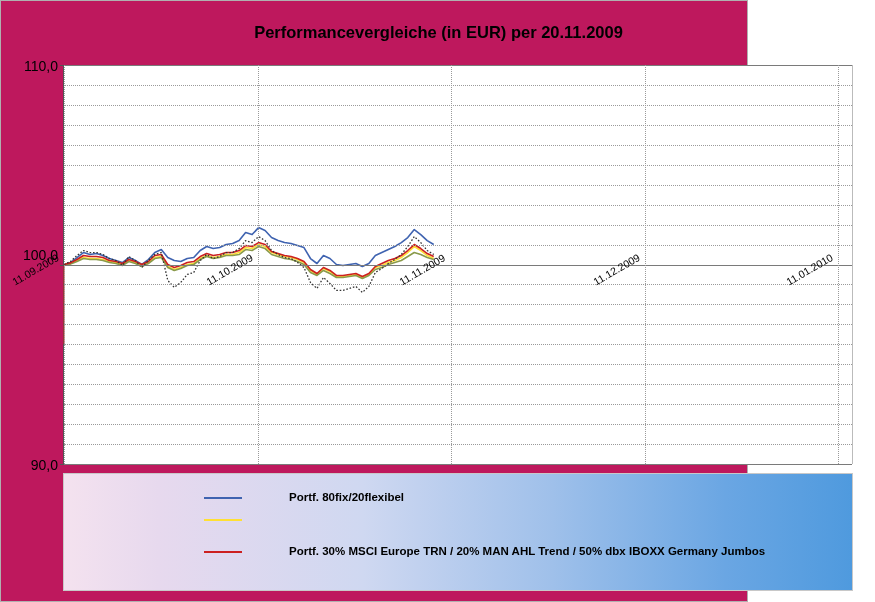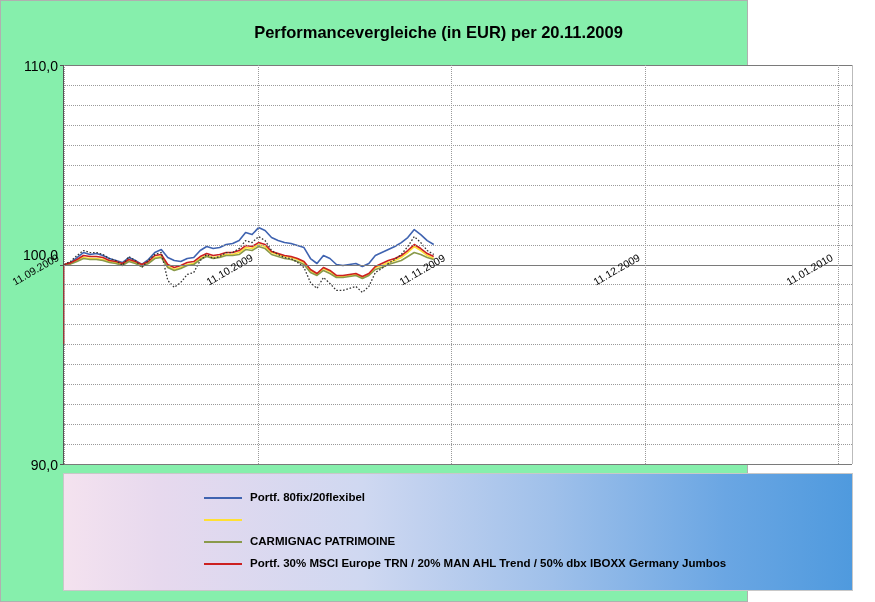--- a/index.html
+++ b/index.html
@@ -7,21 +7,21 @@
     width:875px;height:602px;
     background:#ffffff;
     font-family:"Liberation Sans", sans-serif;
     overflow:hidden;
   }
   #frame{
     position:relative;
     width:748px;height:602px;
     border:1px solid #b0b0b0;
     box-sizing:border-box;
-    background:#86efac;
+    background:#be185d;
   }
   #title{
     position:absolute;
     top:22px;left:0;width:875px;
     text-align:center;
     font-size:16.5px;
     font-weight:bold;
     color:#000000;
     letter-spacing:0px;
   }
@@ -85,20 +85,21 @@
   }
   .legend-row{
     position:absolute;
     left:140px;
     height:20px;
     display:flex;align-items:center;
     font-size:11.5px;
     font-weight:bold;
     color:#000;
     white-space:nowrap;
+    gap:39px;
   }
   .legend-swatch{
     width:38px;height:0;
     margin-right:8px;
     flex:none;
   }
   .legend-label{line-height:1;}
 </style>
 </head>
 <body>
@@ -156,23 +157,19 @@
     </div>
 
   <div id="legend">
       <div class="legend-row" style="top: 14px;">
         <span class="legend-swatch" style="border-top: 2.5px solid rgb(63, 99, 176);"></span>
         <span class="legend-label">Portf. 80fix/20flexibel</span>
       </div>
       <div class="legend-row" style="top: 36px;">
         <span class="legend-swatch" style="border-top: 2.5px solid rgb(255, 224, 51);"></span>
       </div>
-      <div class="legend-row" style="top: 58px;">
-        <span class="legend-swatch" style="border-top: 2.5px solid rgb(138, 154, 75);"></span>
-        <span class="legend-label">CARMIGNAC PATRIMOINE</span>
-      </div>
-      <div class="legend-row" style="top: 80px;">
+      <div class="legend-row" style="top: 68px;">
         <span class="legend-swatch" style="border-top: 2.5px solid rgb(204, 32, 32);"></span>
         <span class="legend-label">Portf. 30% MSCI Europe TRN / 20% MAN AHL Trend / 50% dbx IBOXX Germany Jumbos</span>
       </div>
     </div>
 
 </div>
 
 </body></html>

